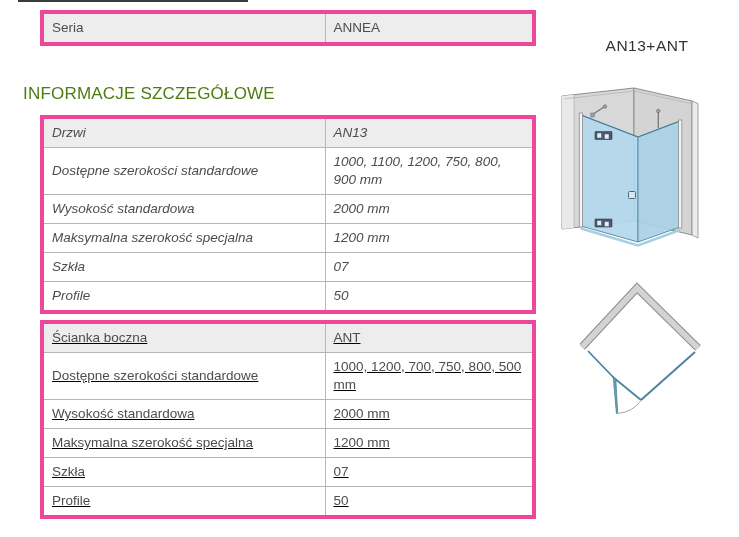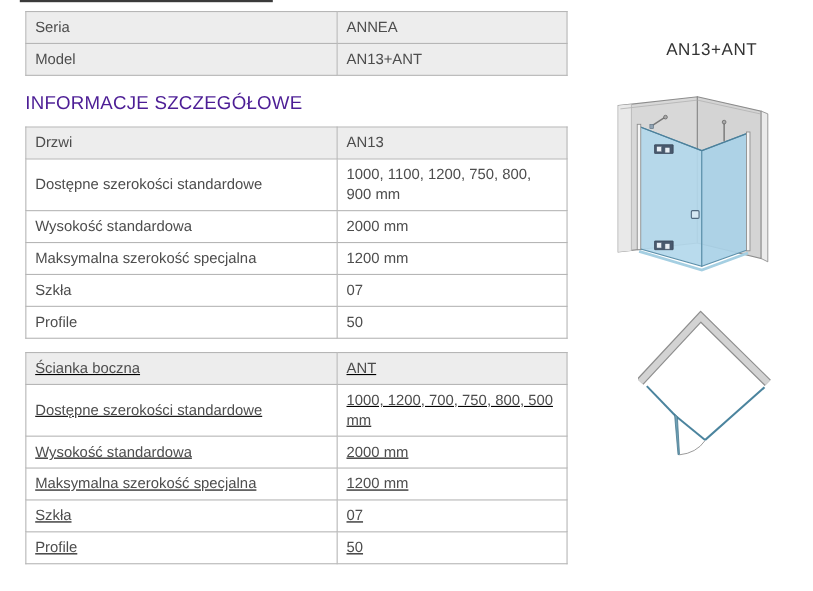--- a/index.html
+++ b/index.html
@@ -1,34 +1,34 @@
 <!DOCTYPE html>
 <html><head>
 <meta charset="utf-8">
 <style>
   html,body{margin:0;padding:0;background:#ffffff;}
   .page{position:relative;width:739px;height:537px;background:#ffffff;overflow:hidden;
         font-family:"Liberation Sans",sans-serif;}
   .top-rule{position:absolute;left:18px;top:0;width:230px;height:2px;background:#3a3a3a;}
 
-  table.tbl{position:absolute;left:23px;width:492px;border-collapse:collapse;table-layout:fixed;
-            border:1px solid #ec4899;padding-left:18px;}
+  table.tbl{position:absolute;left:40px;width:492px;border-collapse:collapse;table-layout:fixed;
+            border:4px solid #ec4899;padding-left:18px;}
   table.tbl td{border:1px solid #b6b6b6;font-size:13.5px;color:#4d4d4d;line-height:18px;
                padding:5px 8px;vertical-align:middle;overflow:hidden;}
   col.c1{width:283px;} col.c2{width:209px;}
   td.gray{background:#ededed;}
   td.white{background:#ffffff;}
   table.meta{top:10px;}
   table.meta td{height:18px;}
-  table.t1{top:115px;}
+  table.t1{top:115px;font-style:italic;}
   table.t2{top:320px;text-decoration:underline;}
   td.h{height:18px;}
 
   .section-heading{position:absolute;left:23px;top:84px;margin:0;font-size:17px;font-weight:400;
-                   letter-spacing:0.2px;color:#4c1d95;white-space:nowrap;}
+                   letter-spacing:0.2px;color:#4d7c0f;white-space:nowrap;}
 
   .figure-title{position:absolute;left:555px;top:37px;width:184px;text-align:center;
                 font-size:15.5px;color:#333333;letter-spacing:0.5px;}
   .fig3d{position:absolute;left:555px;top:80px;}
   .fig2d{position:absolute;left:580px;top:282px;}
 </style>
 </head>
 <body>
 
 <div class="page">
@@ -37,24 +37,20 @@
 
   <table class="tbl meta">
     <colgroup>
         <col class="c1">
         <col class="c2">
       </colgroup>
     <tbody>
       <tr>
         <td class="gray">Seria</td>
         <td class="gray">ANNEA</td>
-      </tr>
-      <tr>
-        <td class="gray">Model</td>
-        <td class="gray">AN13+ANT</td>
       </tr>
     </tbody>
   </table>
 
   <h2 class="section-heading">INFORMACJE SZCZEGÓŁOWE</h2>
 
   <table class="tbl t1">
     <colgroup>
         <col class="c1">
         <col class="c2">

